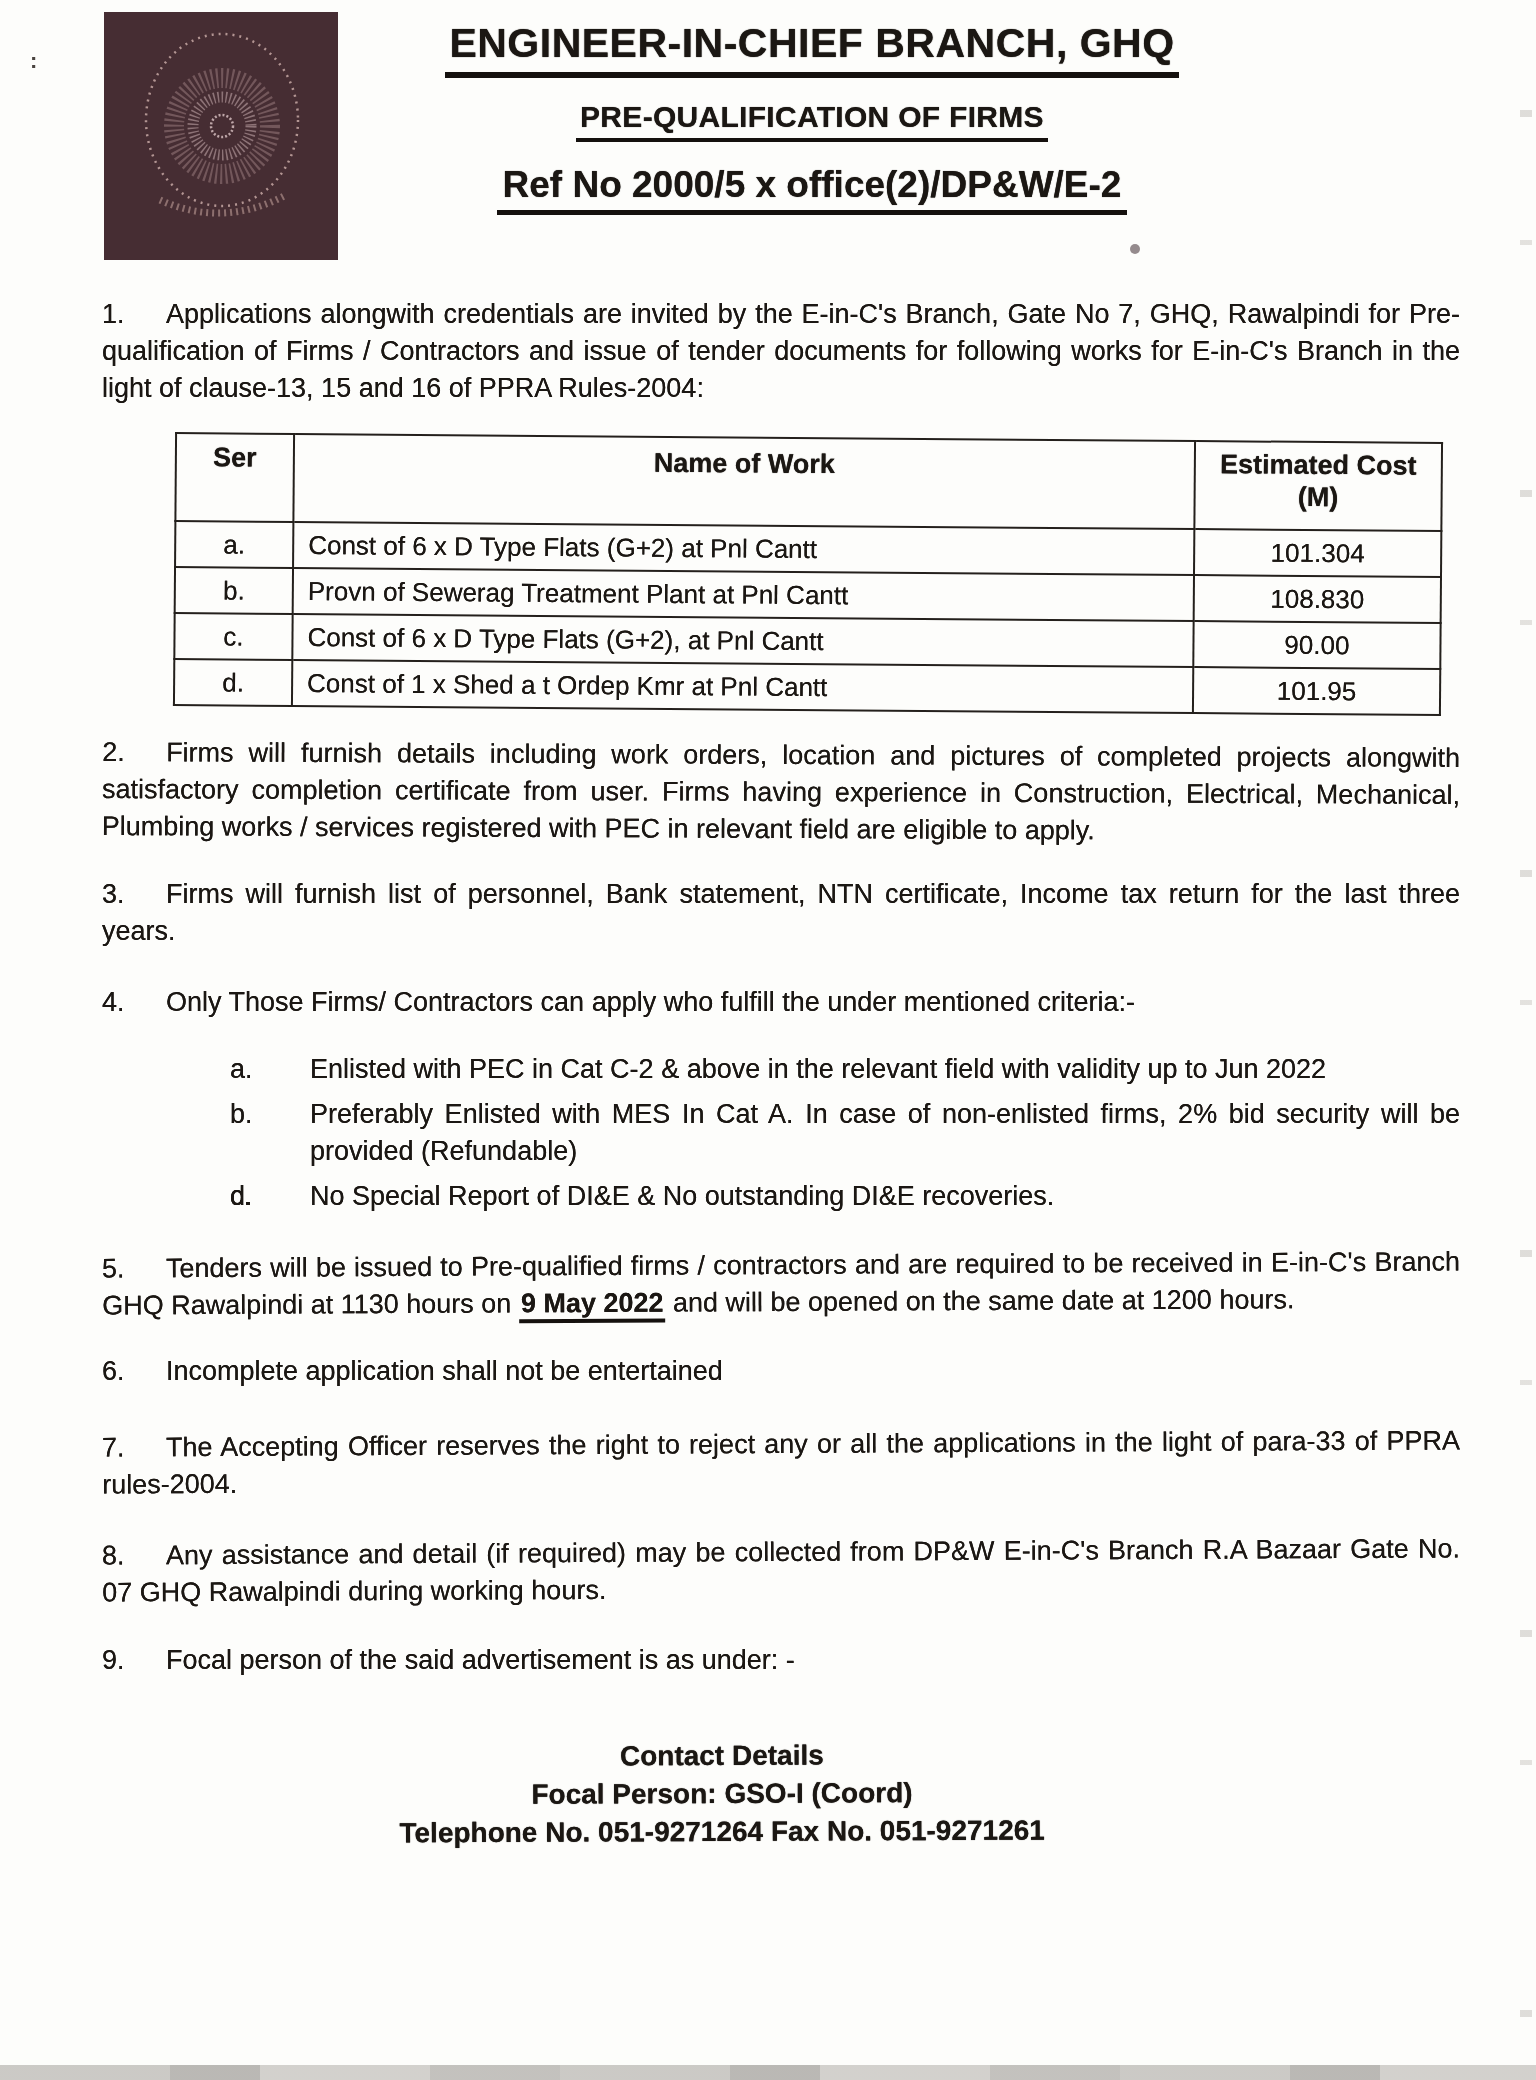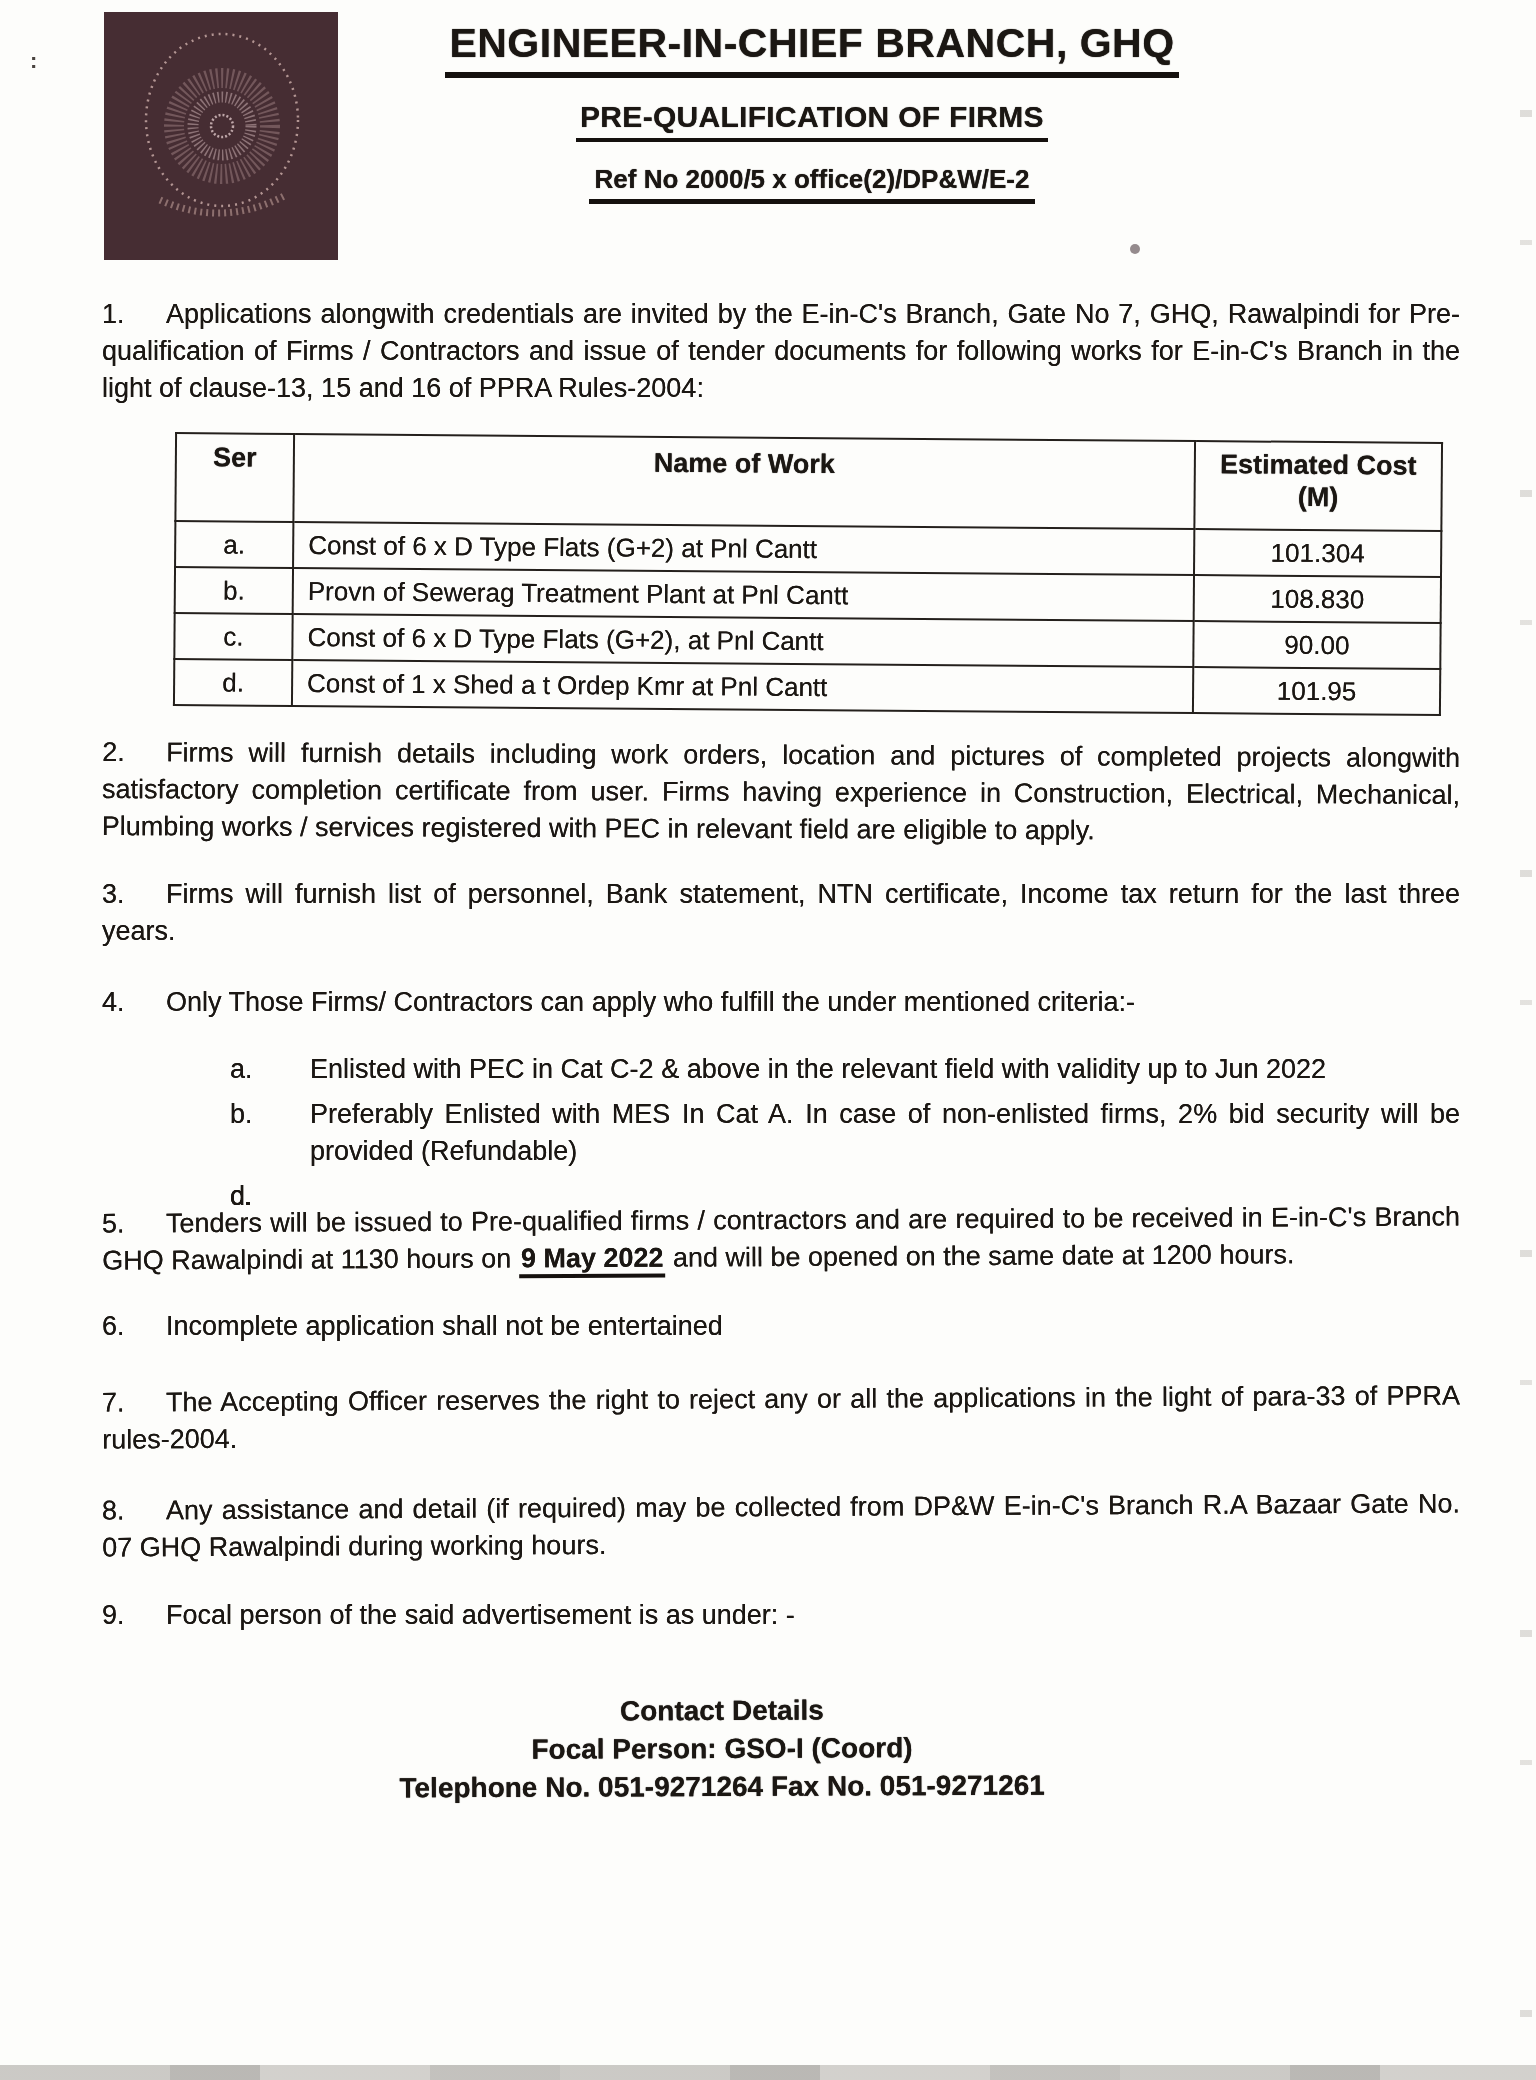--- a/index.html
+++ b/index.html
@@ -28,21 +28,21 @@
     font-size:41px;font-weight:bold;letter-spacing:.5px;
     display:inline-block;border-bottom:6px solid #15110e;
     padding:0 4px 5px 4px;margin-top:8px;text-shadow:0 0 1px currentColor;
   }
   .title-sub{
     font-size:30px;font-weight:bold;letter-spacing:.3px;
     display:inline-block;border-bottom:4px solid #15110e;
     padding:0 4px 4px 4px;margin-top:22px;text-shadow:0 0 .8px currentColor;
   }
   .title-ref{
-    font-size:26px;font-weight:bold;
+    font-size:37px;font-weight:bold;
     display:inline-block;border-bottom:5px solid #15110e;
     padding:0 6px 4px 6px;margin-top:22px;text-shadow:0 0 .8px currentColor;
   }
   .ref-dot{
     position:absolute;left:1028px;top:244px;width:10px;height:10px;
     border-radius:50%;background:#958b8d;
   }
   .stray-colon{
     position:absolute;left:30px;top:48px;font-size:22px;font-weight:bold;color:#4a4440;
   }
@@ -190,20 +190,21 @@
       </div>
       <div class="crit inkish" style="margin-top:8px;">
         <span class="letter">b.</span>
         <span>Preferably Enlisted with MES In Cat A. In case of non-enlisted firms, 2% bid security will be provided (Refundable)</span>
       </div>
       <div class="crit inkish" style="margin-top:8px;">
         <span class="letter">c.</span>
       </div>
       <div class="crit inkish" style="margin-top:6px;">
         <span class="letter">d.</span>
+        <span>No Special Report of DI&amp;E &amp; No outstanding DI&amp;E recoveries.</span>
       </div>
     </div>
 
     <p class="para inkish tilt-up" style="margin-top:32px;">
       <span class="pnum">5.</span><span>Tenders will be issued to Pre-qualified firms / contractors and are required to be received in E-in-C's Branch GHQ Rawalpindi at 1130 hours on </span><span class="hl-date">9 May 2022</span><span> and will be opened on the same date at 1200 hours.</span>
     </p>
 
     <p class="para inkish" style="margin-top:32px;">
       <span class="pnum">6.</span><span>Incomplete application shall not be entertained</span>
     </p>

